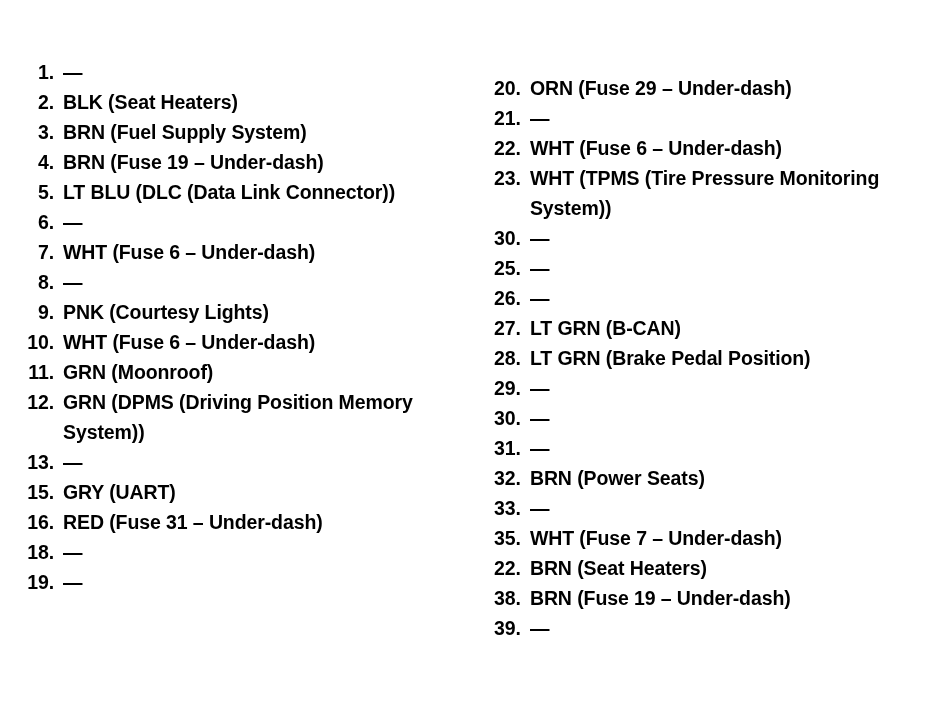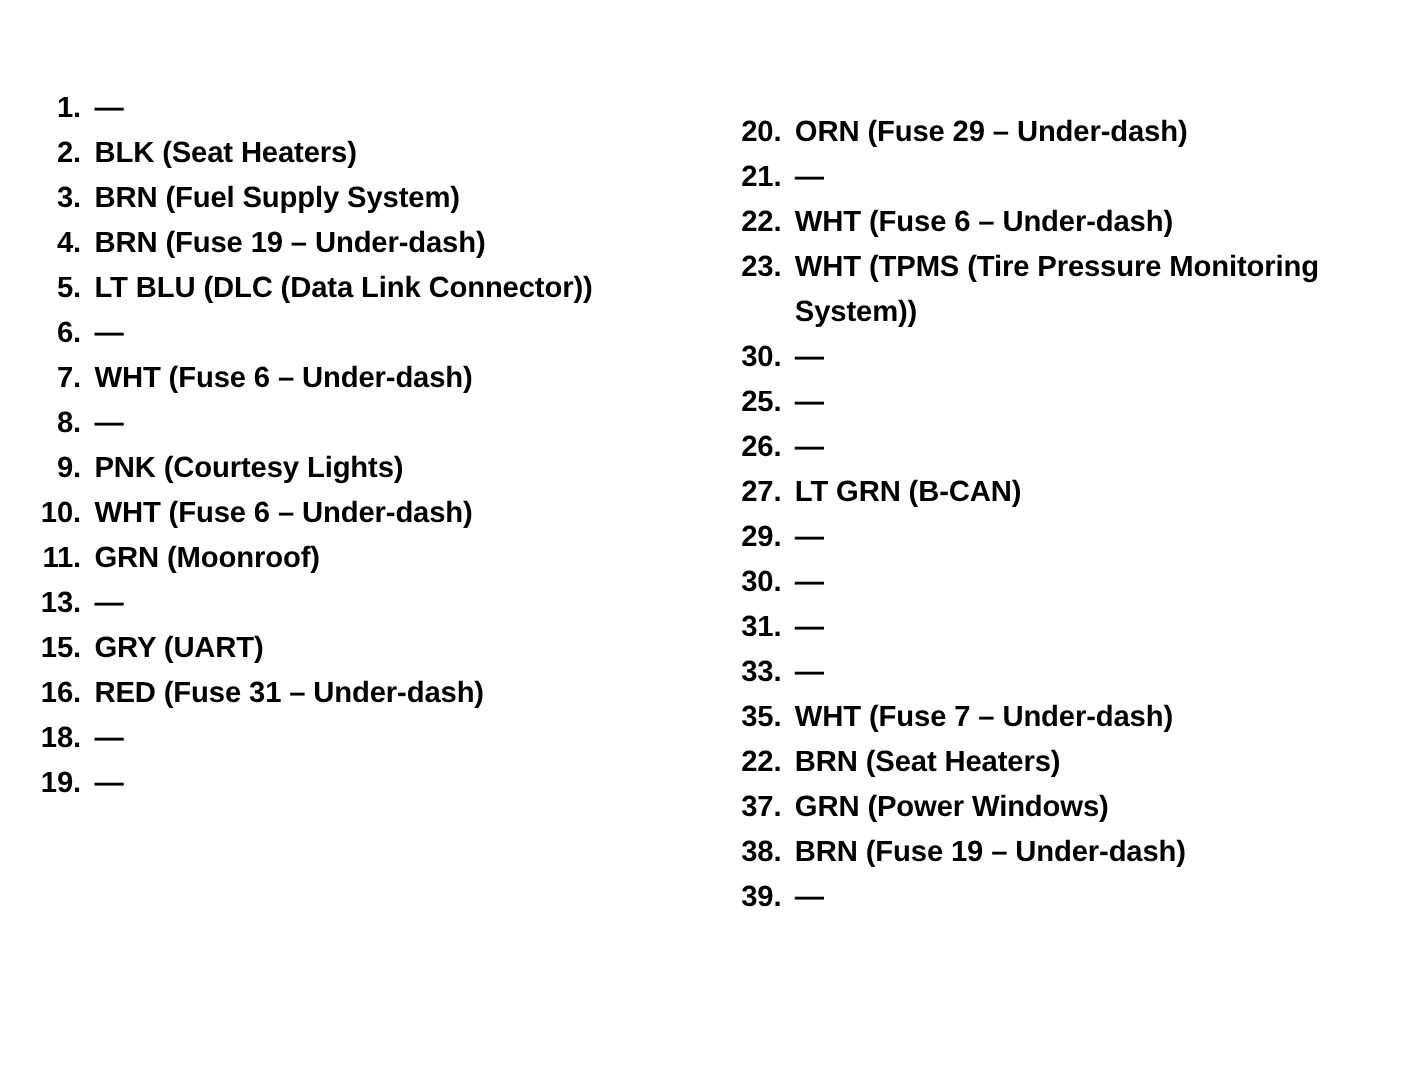--- a/index.html
+++ b/index.html
@@ -113,20 +113,24 @@
         </li>
         <li class="legend-item">
           <span class="item-number">10.</span>
           <span class="item-text">WHT (Fuse 6 – Under-dash)</span>
         </li>
         <li class="legend-item">
           <span class="item-number">11.</span>
           <span class="item-text">GRN (Moonroof)</span>
         </li>
         <li class="legend-item">
+          <span class="item-number">12.</span>
+          <span class="item-text">GRN (DPMS (Driving Position Memory System))</span>
+        </li>
+        <li class="legend-item">
           <span class="item-number">13.</span>
           <span class="item-text empty">—</span>
         </li>
         <li class="legend-item">
           <span class="item-number">15.</span>
           <span class="item-text">GRY (UART)</span>
         </li>
         <li class="legend-item">
           <span class="item-number">16.</span>
           <span class="item-text">RED (Fuse 31 – Under-dash)</span>
@@ -170,48 +174,52 @@
         </li>
         <li class="legend-item">
           <span class="item-number">26.</span>
           <span class="item-text empty">—</span>
         </li>
         <li class="legend-item">
           <span class="item-number">27.</span>
           <span class="item-text">LT GRN (B-CAN)</span>
         </li>
         <li class="legend-item">
+          <span class="item-number">28.</span>
+          <span class="item-text">LT GRN (Brake Pedal Position)</span>
+        </li>
+        <li class="legend-item">
           <span class="item-number">29.</span>
           <span class="item-text empty">—</span>
         </li>
         <li class="legend-item">
           <span class="item-number">30.</span>
           <span class="item-text empty">—</span>
         </li>
         <li class="legend-item">
           <span class="item-number">31.</span>
           <span class="item-text empty">—</span>
+        </li>
+        <li class="legend-item">
+          <span class="item-number">32.</span>
+          <span class="item-text">BRN (Power Seats)</span>
         </li>
         <li class="legend-item">
           <span class="item-number">33.</span>
           <span class="item-text empty">—</span>
         </li>
         <li class="legend-item">
           <span class="item-number">35.</span>
           <span class="item-text">WHT (Fuse 7 – Under-dash)</span>
         </li>
         <li class="legend-item">
           <span class="item-number">22.</span>
           <span class="item-text">BRN (Seat Heaters)</span>
         </li>
         <li class="legend-item">
-          <span class="item-number">37.</span>
-          <span class="item-text">GRN (Power Windows)</span>
-        </li>
-        <li class="legend-item">
           <span class="item-number">38.</span>
           <span class="item-text">BRN (Fuse 19 – Under-dash)</span>
         </li>
         <li class="legend-item">
           <span class="item-number">39.</span>
           <span class="item-text empty">—</span>
         </li>
       </ul>
   </div>
 

